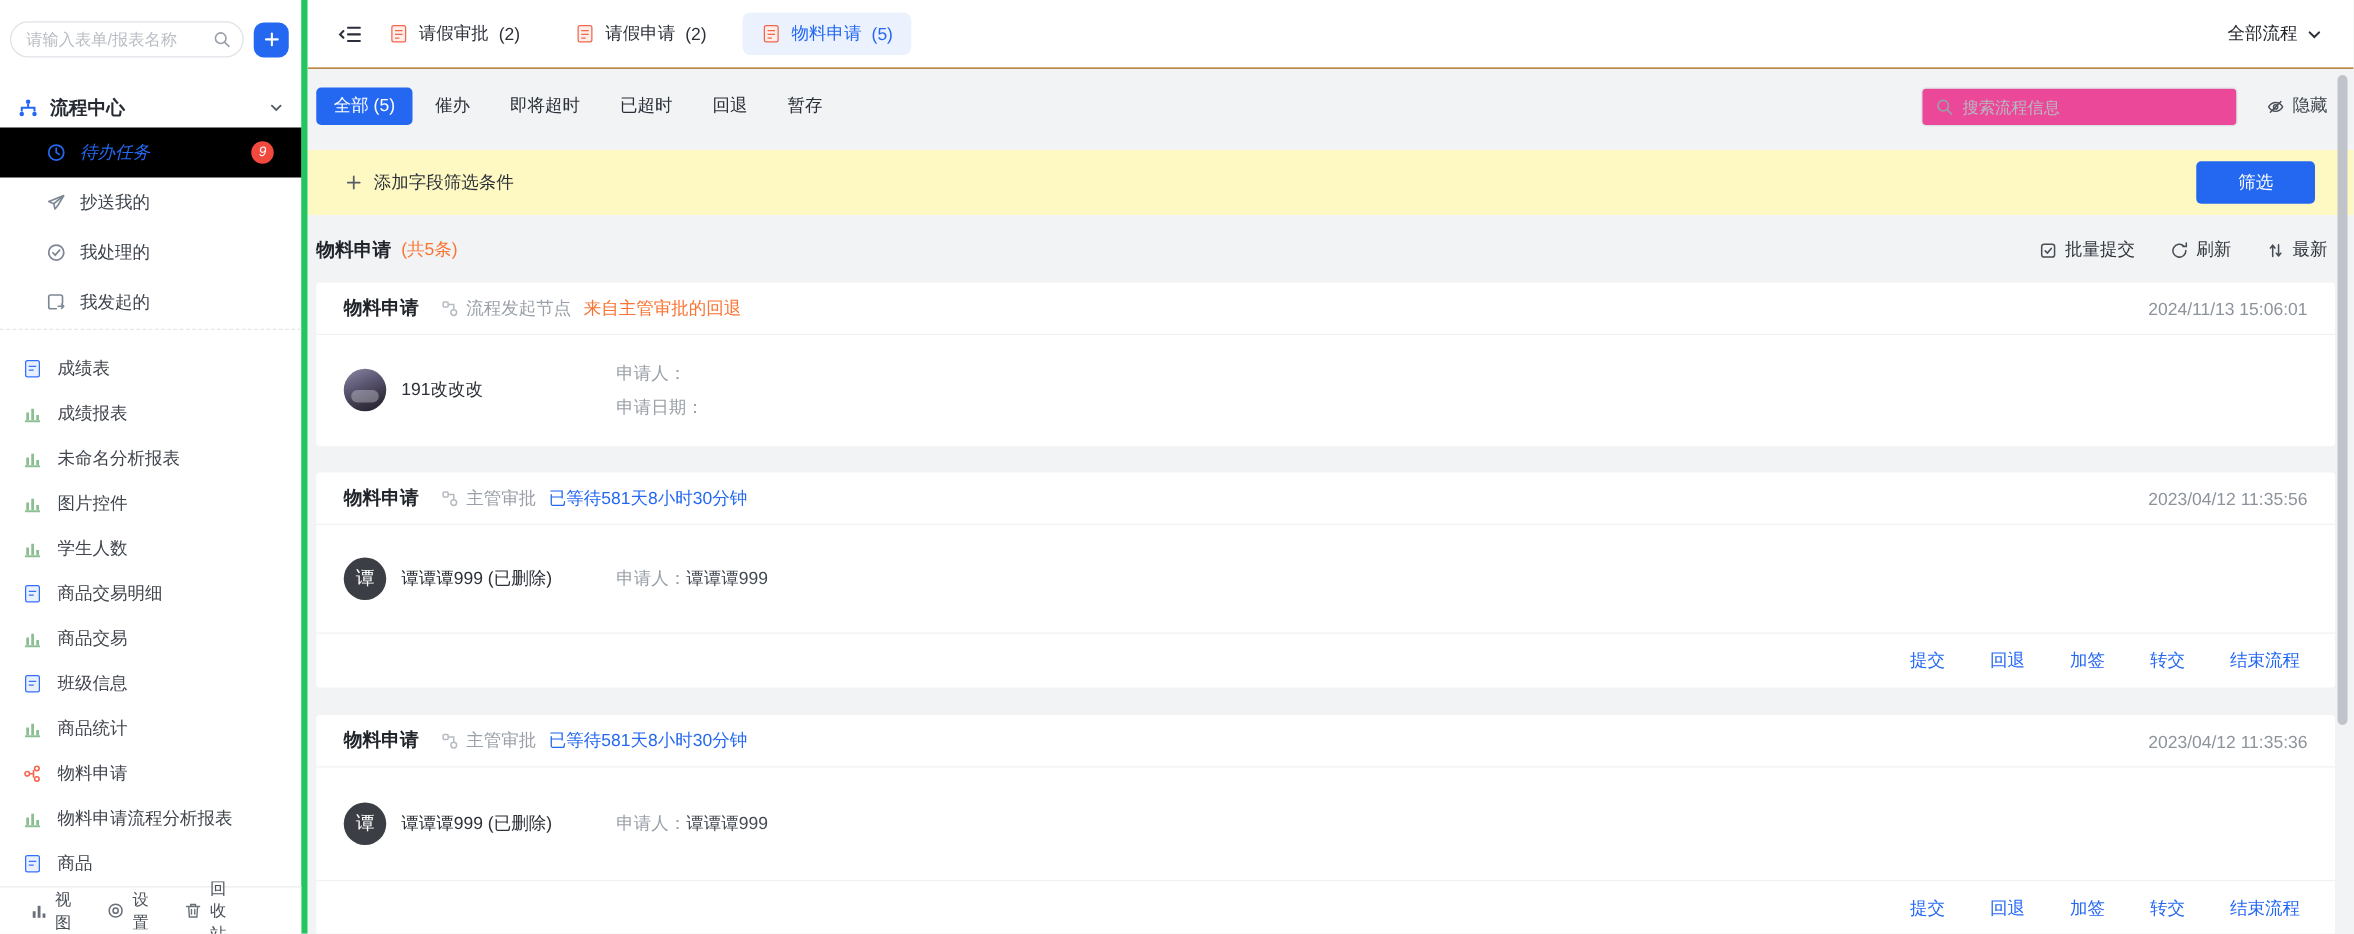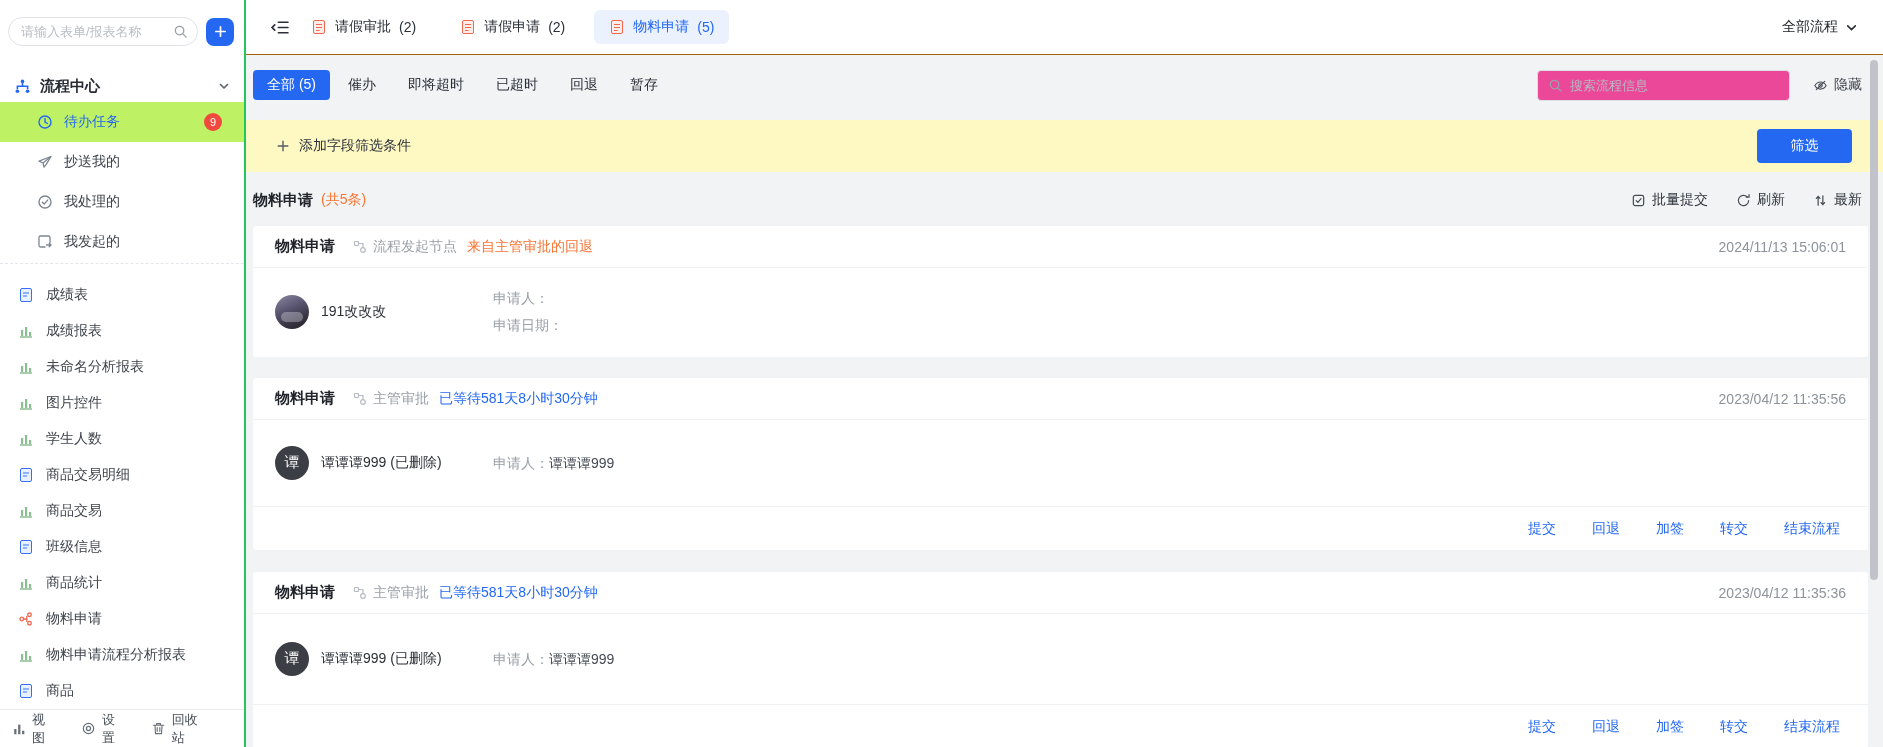--- a/index.html
+++ b/index.html
@@ -6,39 +6,39 @@
   html,body { width:1883px; height:747px; }
   body {
     position:relative; overflow:hidden;
     background:#f1f3f5;
     font-family:"Liberation Sans","DejaVu Sans",sans-serif;
     font-size:14px; color:#21252b;
   }
   svg { display:block; flex:none; }
 
   
-  .sidebar { position:absolute; left:0; top:0; width:246px; height:747px; background:#fff; border-right:2px solid #22c55e; z-index:3; }
+  .sidebar { position:absolute; left:0; top:0; width:246px; height:747px; background:#fff; border-right:5px solid #22c55e; z-index:3; }
   .s-search-row { position:absolute; top:17px; left:8px; right:10px; display:flex; gap:8px; align-items:center; }
   .s-input-wrap { position:relative; flex:1; }
   .s-input { width:100%; height:29px; border:1px solid #dfe2e7; border-radius:15px; padding:0 30px 0 12px; font:13px "Liberation Sans","DejaVu Sans",sans-serif; color:#333; outline:none; background:#fff; }
   .s-input::placeholder { color:#b9bec5; }
   .s-input-icon { position:absolute; right:10px; top:7px; }
   .s-plus { width:28px; height:28px; border-radius:8px; background:#2468f2; display:flex; align-items:center; justify-content:center; cursor:pointer; }
   .s-section { position:absolute; top:68px; left:0; right:0; height:36px; display:flex; align-items:center; padding:0 14px; gap:9px; }
   .s-section-label { font-weight:bold; font-size:15px; color:#262b33; flex:1; }
   .s-proc { position:absolute; top:102px; left:0; right:0; }
   .s-proc-item { height:40px; display:flex; align-items:center; padding:0 14px 0 37px; gap:11px; color:#3d434b; cursor:pointer; }
   .s-proc-item .p-icon { color:#7d8794; }
-  .s-proc-item.active { background:#bef264; color:#2468f2; }
+  .s-proc-item.active { background:#000000; color:#2468f2;font-style:italic; }
   .s-proc-item.active .p-icon { color:#2468f2; }
   .s-badge { margin-left:auto; min-width:18px; height:18px; border-radius:9px; background:#f2493f; color:#fff; font-size:11px; display:flex; align-items:center; justify-content:center; padding:0 5px; margin-right:8px; }
   .s-divider { position:absolute; top:263px; left:0; right:0; border-top:1px dashed #e3e6ea; }
   .s-forms { position:absolute; top:277px; left:0; right:0; }
   .s-form-item { height:36px; display:flex; align-items:center; padding:0 12px 0 18px; gap:12px; color:#40454d; cursor:pointer; }
-  .s-footer { position:absolute; left:0; right:0; bottom:0; height:38px; border-top:1px solid #e9ebee; display:flex; align-items:center; padding:0 12px; background:#fff; }
+  .s-footer { position:absolute; left:0; right:0; bottom:0; height:38px; border-top:1px solid #e9ebee; display:flex; align-items:center; padding:0 24px; background:#fff; }
   .s-foot-item { display:flex; align-items:center; gap:6px; font-size:13px; color:#4a5058; cursor:pointer; margin-right:28px; }
 
   
   .main { position:absolute; left:246px; top:0; right:0; bottom:0; background:#f1f3f5; overflow:hidden; }
   .topbar { position:absolute; top:0; left:0; right:0; height:55px; background:#fff; border-bottom:1px solid #a16207; display:flex; align-items:center; }
   .collapse-btn { margin-left:24px; cursor:pointer; }
   .tabs { display:flex; align-items:center; margin-left:6px; gap:14px; }
   .tab { display:flex; align-items:center; gap:8px; padding:8px 15px; border-radius:6px; cursor:pointer; color:#2b2f38; }
   .tab.active { background:#ebf2fe; color:#2468f2; }
   .flow-scope { margin-left:auto; margin-right:25px; display:flex; align-items:center; gap:7px; cursor:pointer; color:#21252b; }

